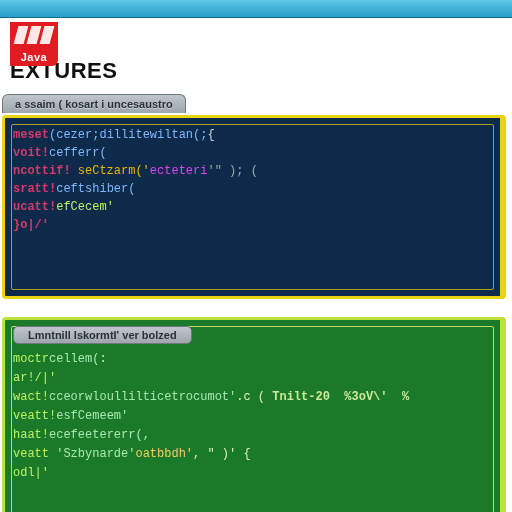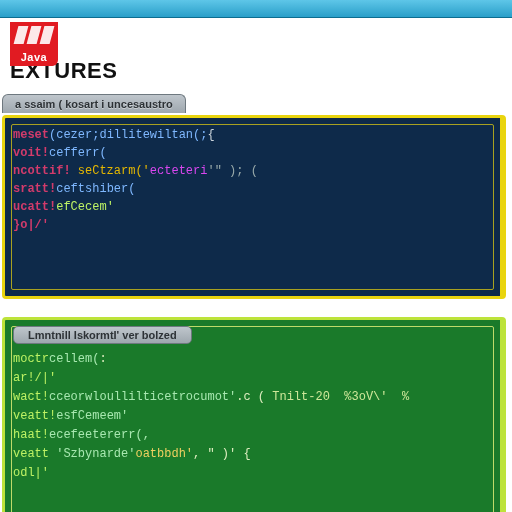--- a/index.html
+++ b/index.html
@@ -114,21 +114,21 @@
     padding: 2px 14px;
     font: 600 11px Arial, sans-serif;
     color: #2d3236;
     margin-bottom: 6px;
     position: relative; z-index: 2;
   }
   .panel-light .code-line { line-height: 19px; }
   .g-key  { color: #bef264; font-weight: 400; }
   .g-id   { color: #a8e8b0; text-align: center; }
   .g-str  { color: #f0d060; margin-top: 12px; }
-  .g-cmt  { color: #cfe89a; }
+  .g-cmt  { color: #cfe89a; font-weight: bold; }
   .g-p    { color: #dfeec0; }
 </style>
 </head>
 <body>
 
 <div class="topbar"></div>
 
 <div class="header">
   <div class="logo">
     <div class="logo-stripes">

